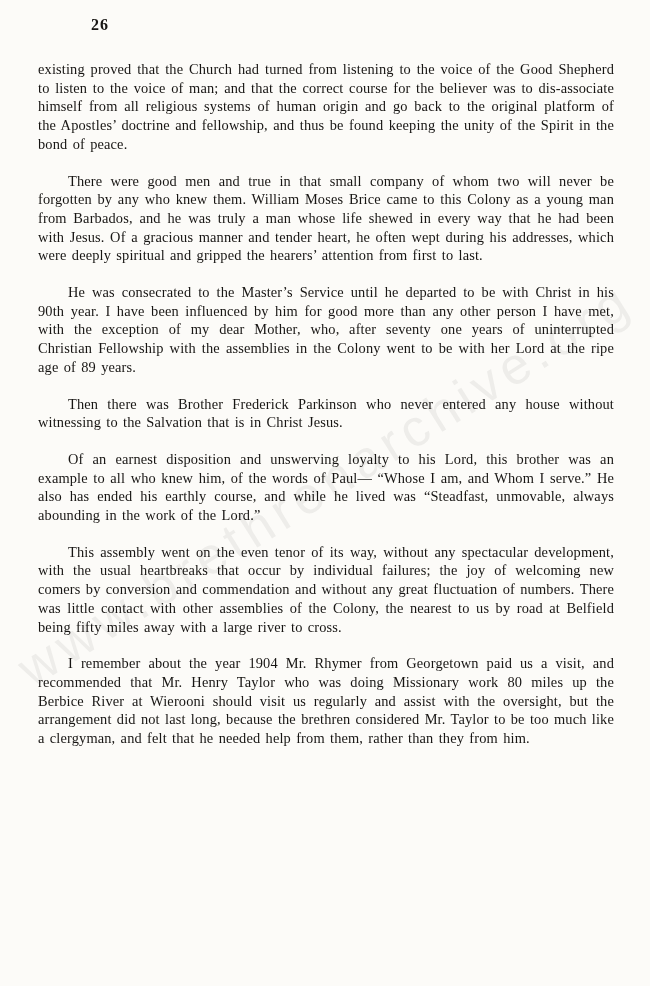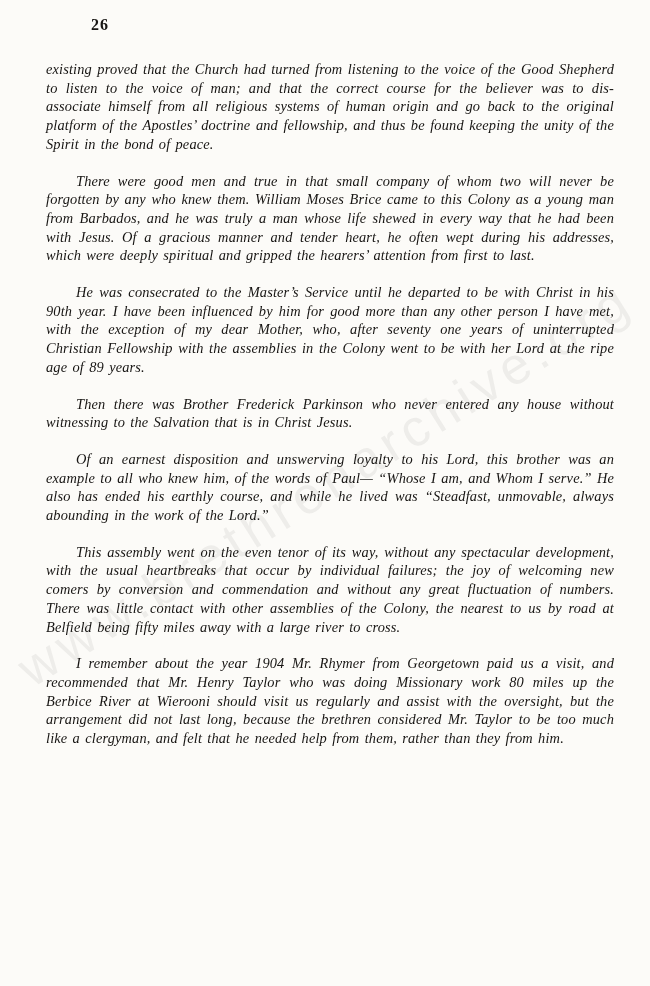--- a/index.html
+++ b/index.html
@@ -66,23 +66,22 @@
     top: 60px;
     left: 38px;
     right: 36px;
     font-size: 14.4px;
     line-height: 18.7px;
     text-align: justify;
     word-spacing: 1.5px;
     letter-spacing: 0.15px;
   }
   .page-body p {
-    margin: 0 0 18px 8px;
+    margin: 0 0 18px 0;
     text-indent: 30px;
-    font-style: italic;
   }
   .page-body p.flush {
     text-indent: 0;
   }
 </style>
 </head>
 <body>
 
 <div class="page">
 

